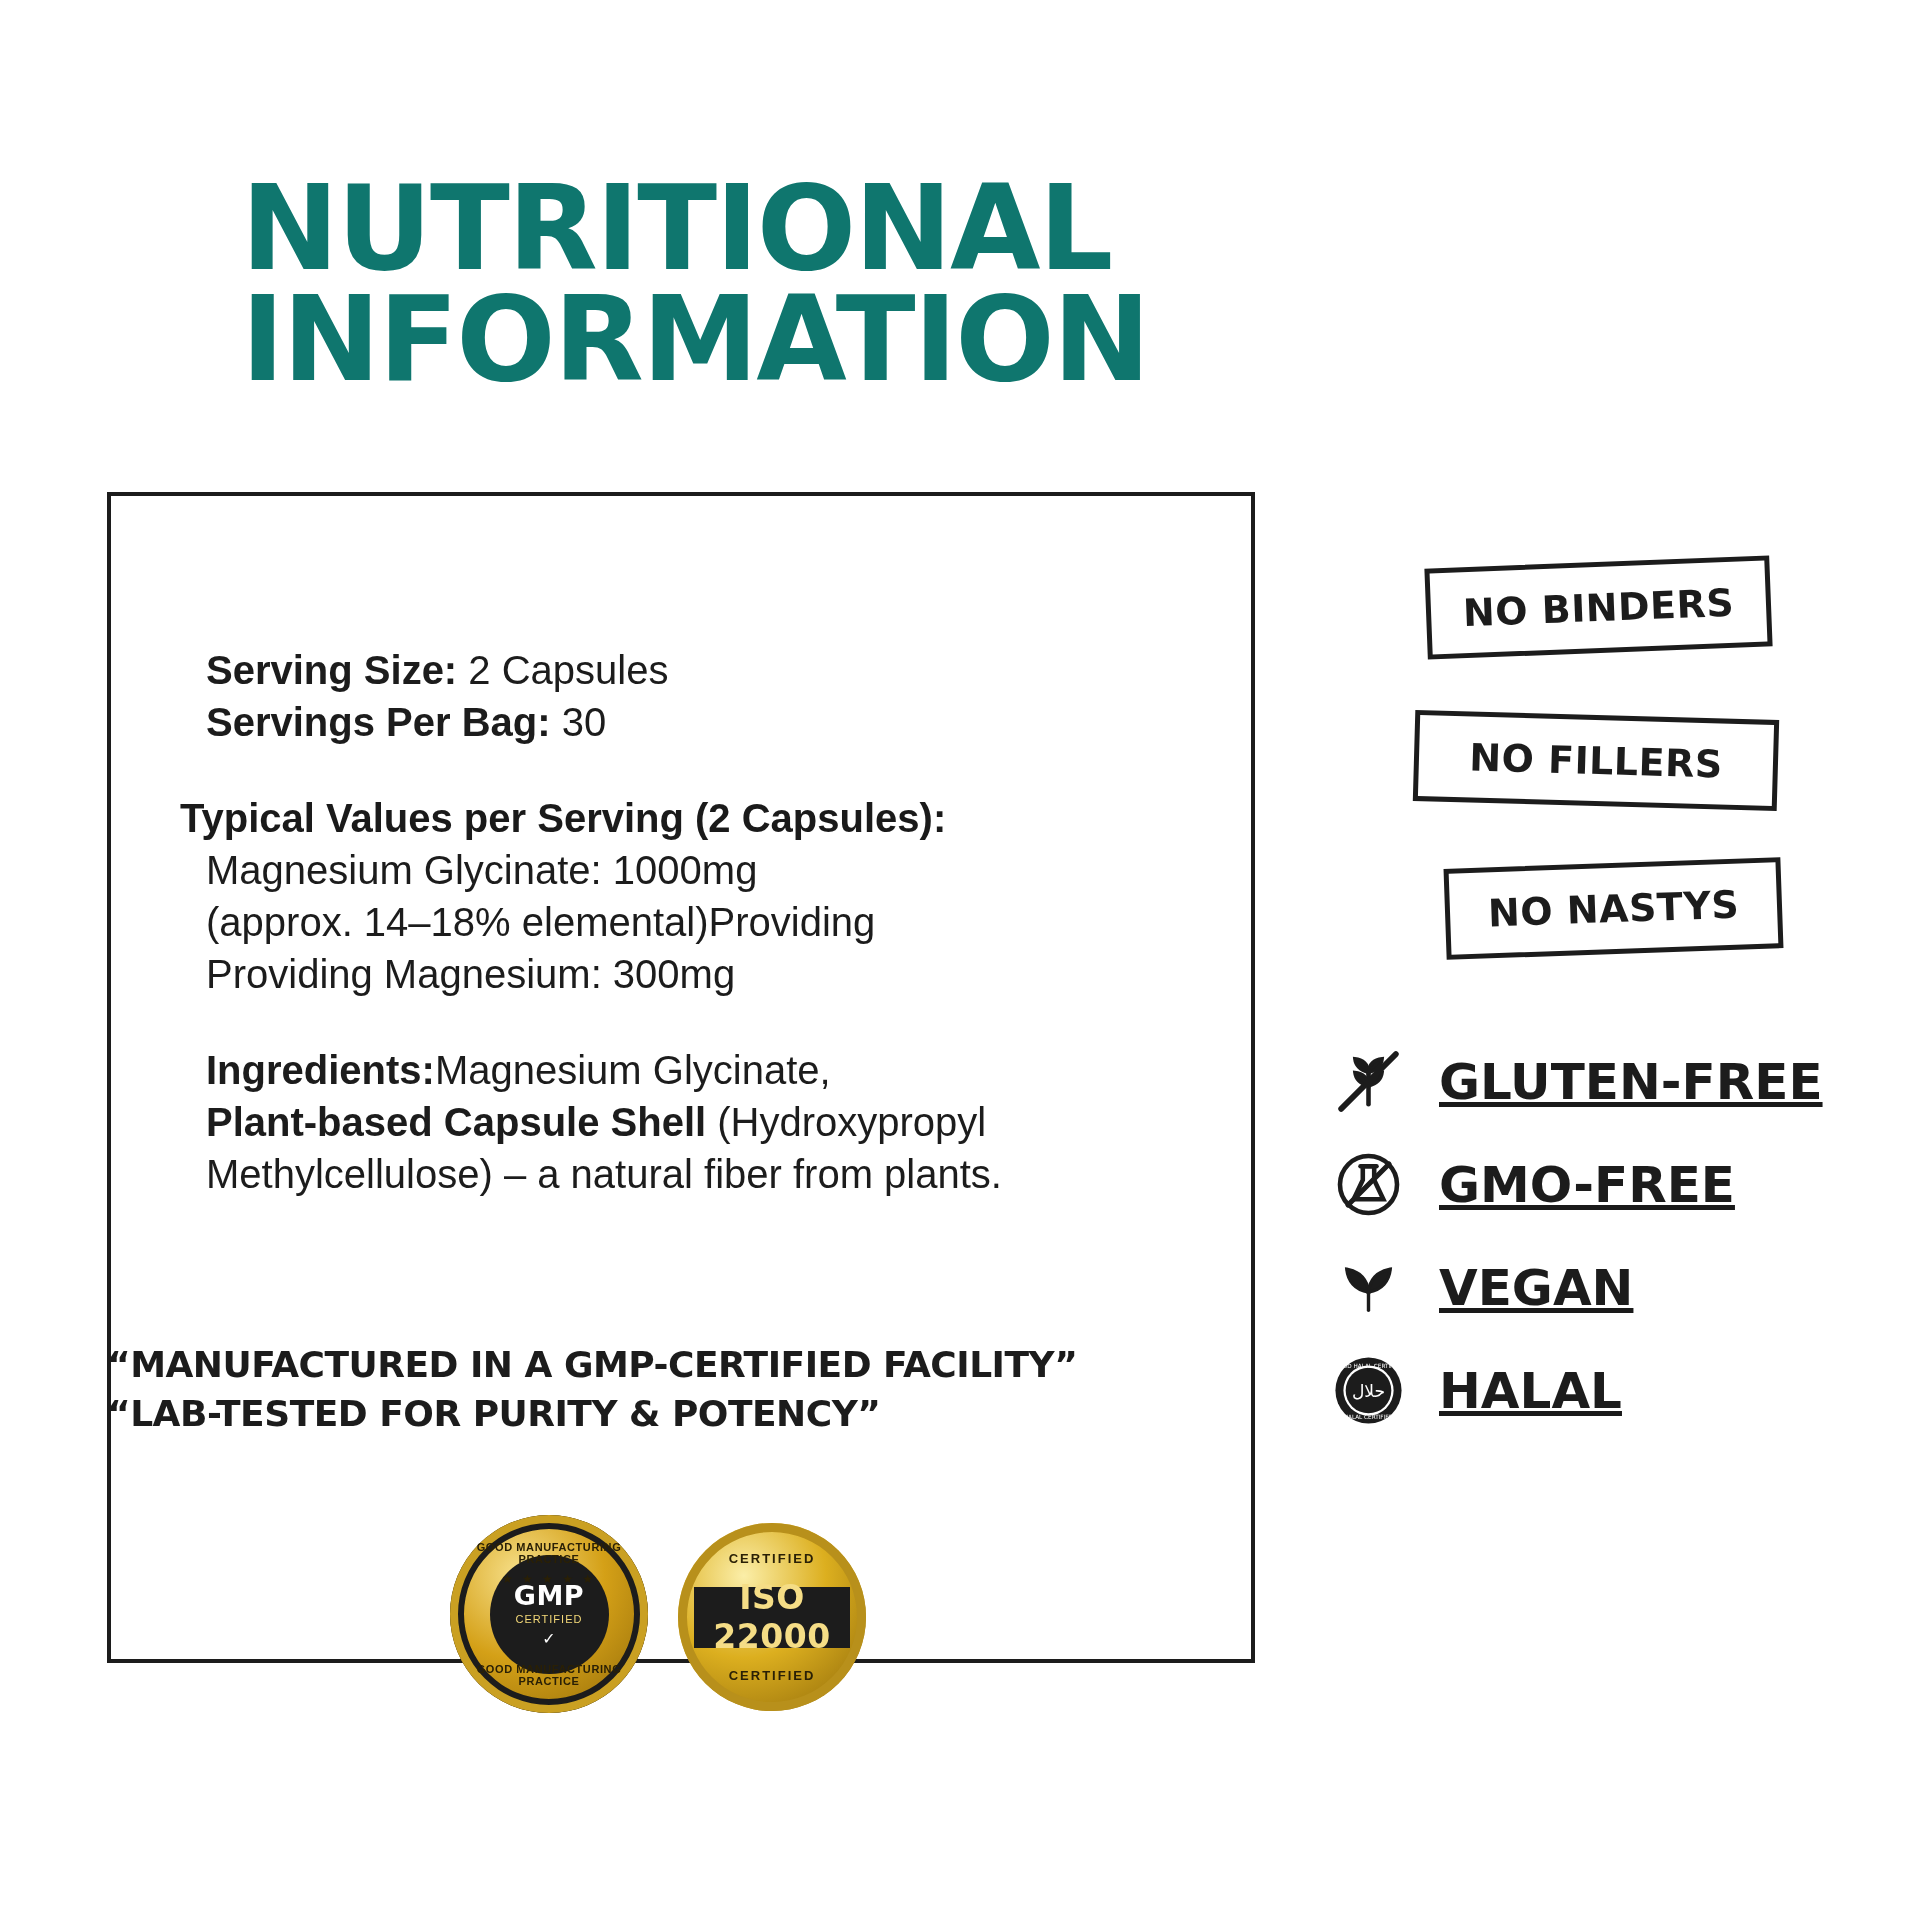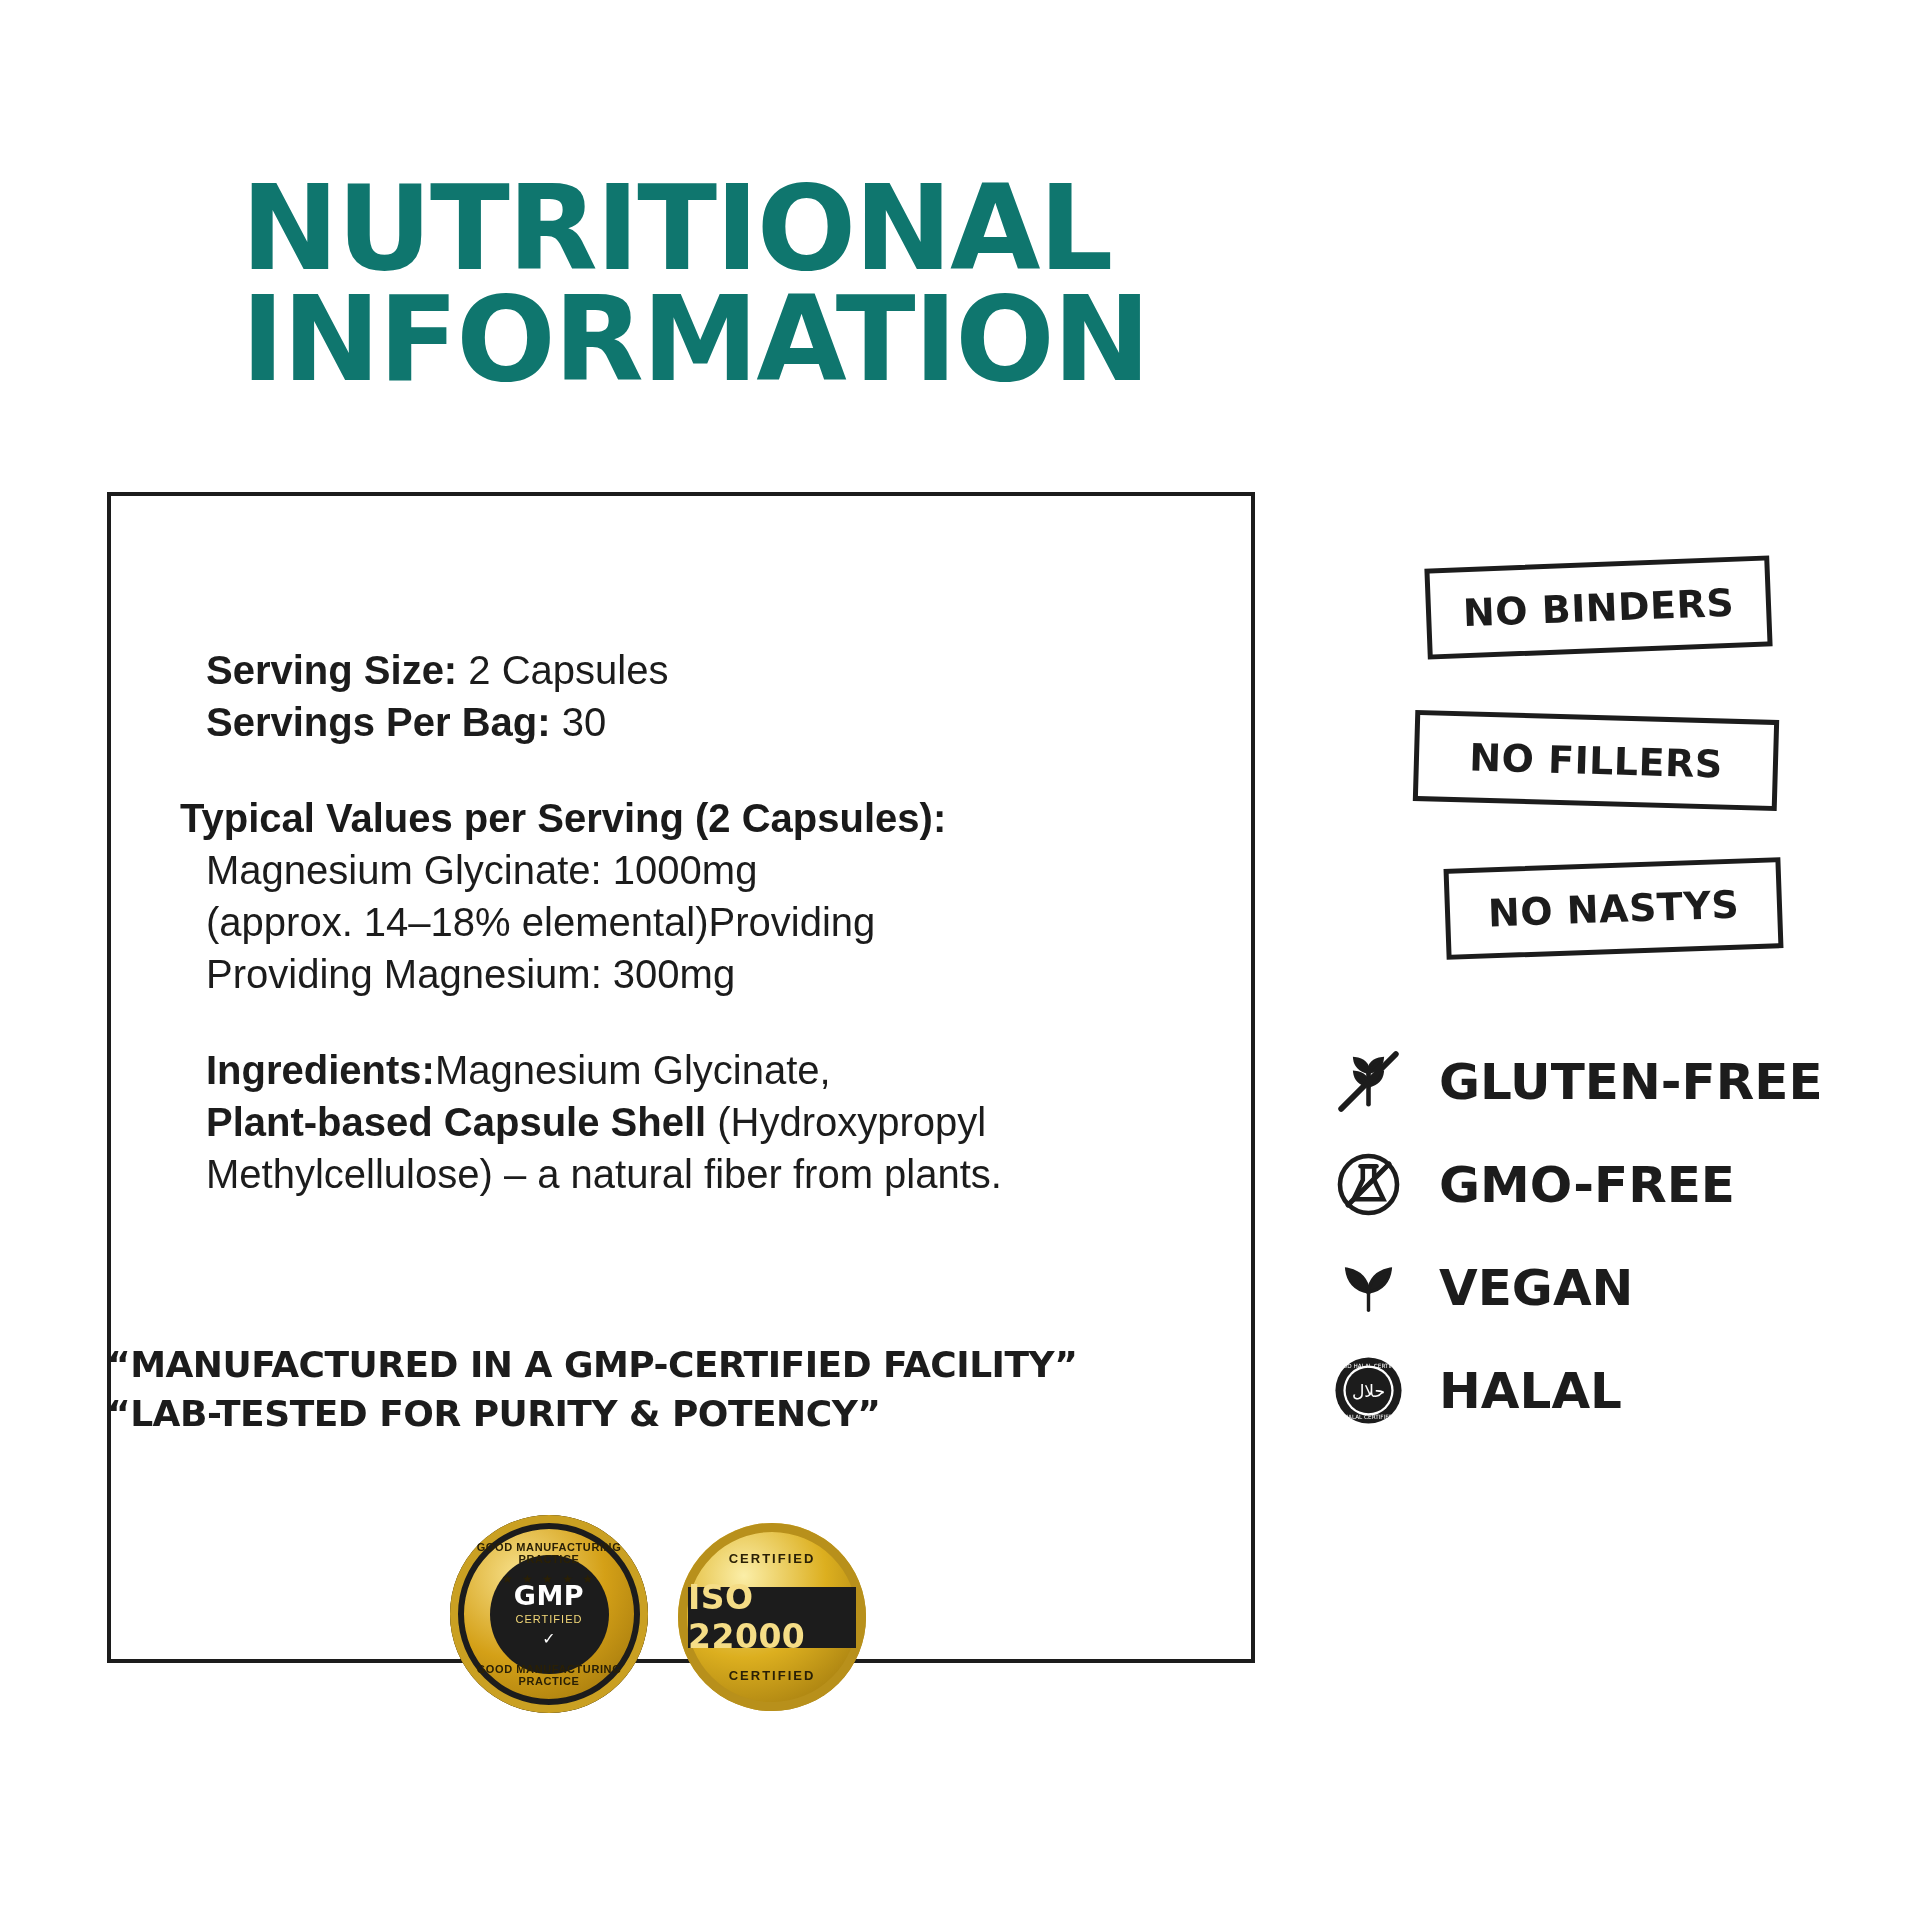--- a/index.html
+++ b/index.html
@@ -162,26 +162,27 @@
     width: 188px;
     height: 188px;
     border-radius: 50%;
     background: radial-gradient(circle at 35% 28%, #fbeea8 0%, #dcaf1f 45%, #8a6508 100%);
     box-shadow: inset 0 0 0 9px #b8901b;
     display: flex;
     align-items: center;
     justify-content: center;
   }
   .iso-band {
-    width: 168px;
+    width: 156px;
     height: 61px;
     background: #1c1c1c;
     display: flex;
     align-items: center;
     justify-content: center;
+    text-align: center;
   }
   .iso-band span {
     font-family: "DejaVu Sans", sans-serif;
     font-weight: bold;
     font-size: 33px;
     color: #f5dd86;
     letter-spacing: 0.5px;
   }
   .iso-top, .iso-bot {
     position: absolute;
@@ -227,20 +228,21 @@
     position: absolute;
     left: 1332px;
     top: 1030px;
     width: 554px;
   }
   .claim {
     display: flex;
     align-items: center;
     height: 103px;
     gap: 34px;
+    text-decoration: underline;
   }
   .claim-icon {
     width: 73px;
     height: 73px;
     flex: 0 0 73px;
     display: flex;
     align-items: center;
     justify-content: flex-end;
   }
   .claim-label {

